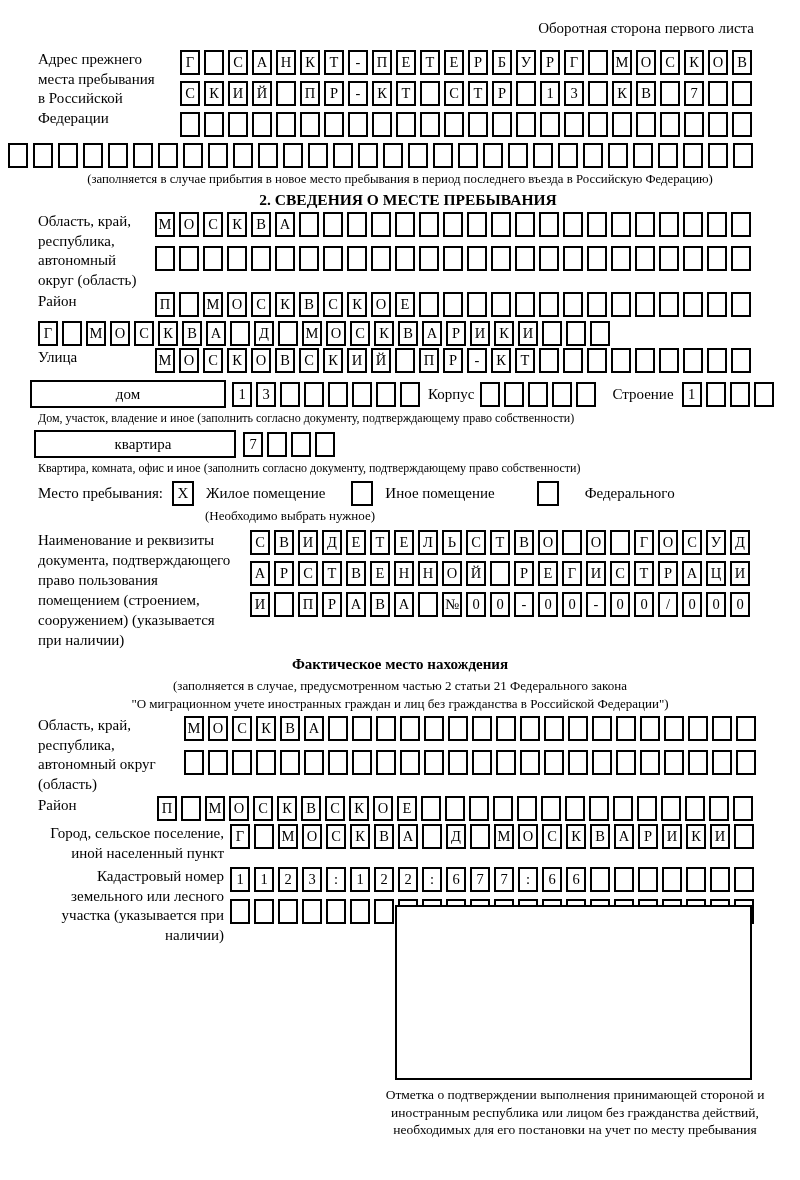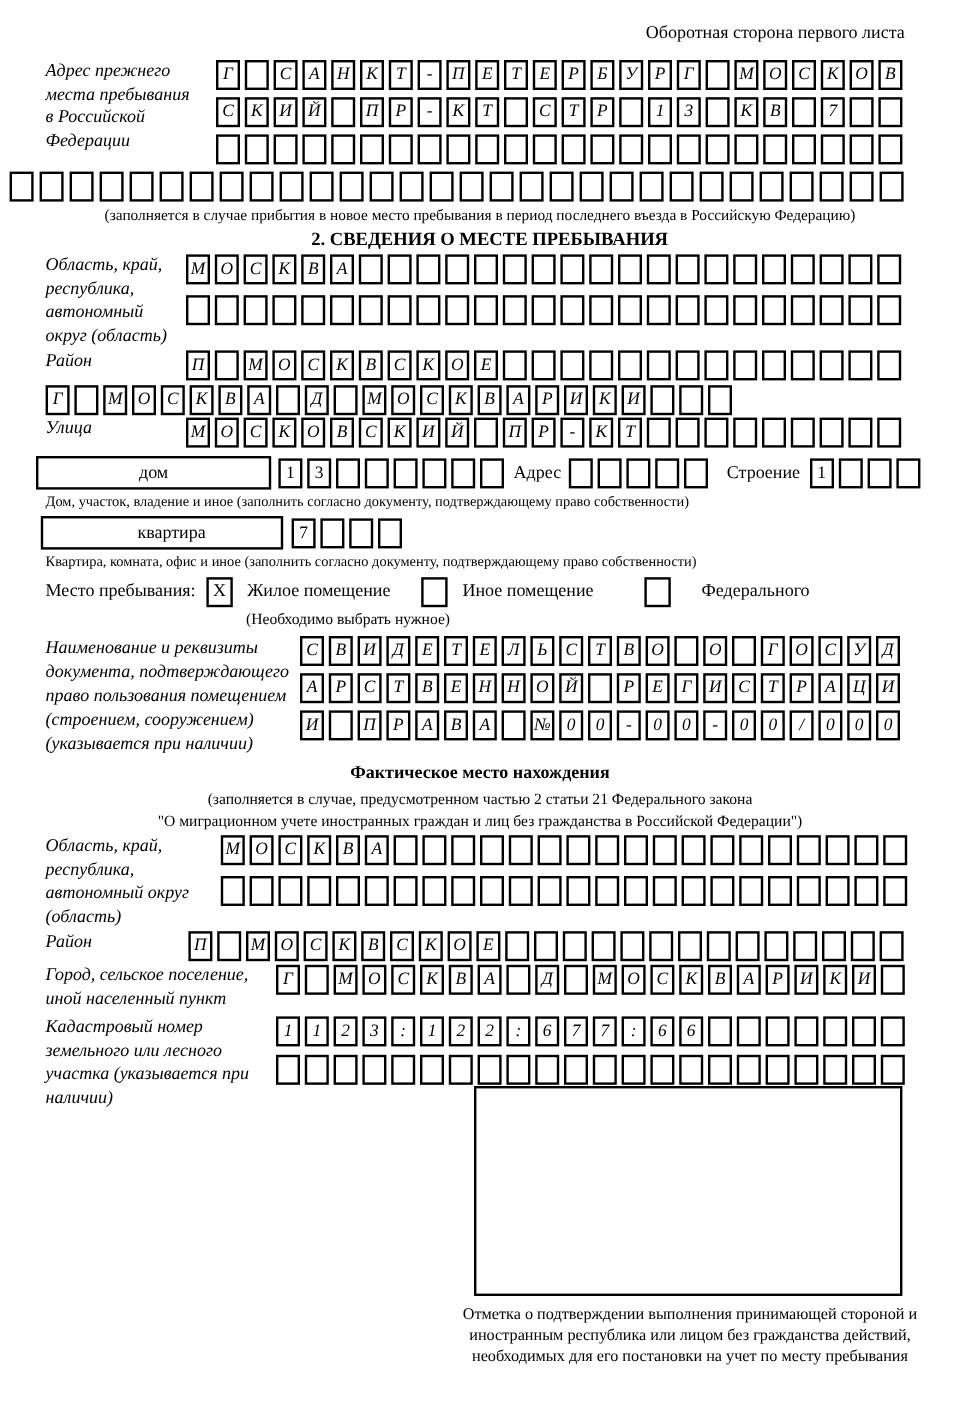--- a/index.html
+++ b/index.html
@@ -3,21 +3,21 @@
 <meta charset="utf-8">
 <style>
   * { margin:0; padding:0; box-sizing:border-box; }
   html,body { background:#fff; }
   .page {
     position:relative; width:800px; height:1180px; margin:0 auto;
     background:#fff; color:#000; overflow:hidden;
     font-family:"Liberation Serif","DejaVu Serif",serif;
   }
   .top-title { padding:20px 46px 0 0; text-align:right; font-size:15px; }
-  .frow { display:flex; align-items:flex-start; margin-left:38px;font-style:italic; }
+  .frow { display:flex; align-items:flex-start; margin-left:38px; }
   .flabel { font-size:15px; line-height:19.5px; flex:none; }
   .cellcol { display:flex; flex-direction:column; gap:6px; }
   .cells { display:flex; gap:4px; flex:none; }
   .cell {
     flex:none; width:20px; height:25px; border:2px solid #000;
     display:flex; align-items:center; justify-content:center;
     font-size:14.5px; font-family:inherit;
   }
   .spread { width:745px; justify-content:space-between; gap:0; }
   .note { font-size:13px; line-height:16px; }
@@ -34,21 +34,21 @@
     flex:none; width:22px; height:25px; border:2px solid #000;
     display:flex; align-items:center; justify-content:center; font-size:15px;
   }
   .res-label { font-size:15px; line-height:25px; flex:none; }
   
   .w142 { width:142px; padding-right:18px; }
   .w117 { width:117px; padding-right:6px; }
   .w146 { width:146px; padding-right:4px; }
   .w212 { width:212px; padding-right:8px; }
   .w119 { width:119px; padding-right:6px; }
-  .w192 { width:192px; padding-right:6px; }
+  .w192 { width:192px; padding-right:6px;text-align:right; }
   .stamp-box {
     position:absolute; left:395px; top:905px; width:357px; height:175px;
     border:2px solid #000; background:#fff;
   }
   .stamp-caption {
     position:absolute; left:370px; top:1086px; width:410px;
     text-align:center; font-size:13.5px; line-height:17.5px;
   }
 </style>
 </head>
@@ -333,21 +333,21 @@
     <div class="cells">
         <span class="cell">1</span>
         <span class="cell">3</span>
         <span class="cell"></span>
         <span class="cell"></span>
         <span class="cell"></span>
         <span class="cell"></span>
         <span class="cell"></span>
         <span class="cell"></span>
       </div>
-    <div class="inline-label" style="margin:0 6px 0 8px;">Адрес</div>
+    <div class="inline-label" style="margin:0 6px 0 8px;">Корпус</div>
     <div class="cells">
         <span class="cell"></span>
         <span class="cell"></span>
         <span class="cell"></span>
         <span class="cell"></span>
         <span class="cell"></span>
       </div>
     <div class="inline-label" style="margin:0 8px 0 16px;">Строение</div>
     <div class="cells">
         <span class="cell">1</span>

